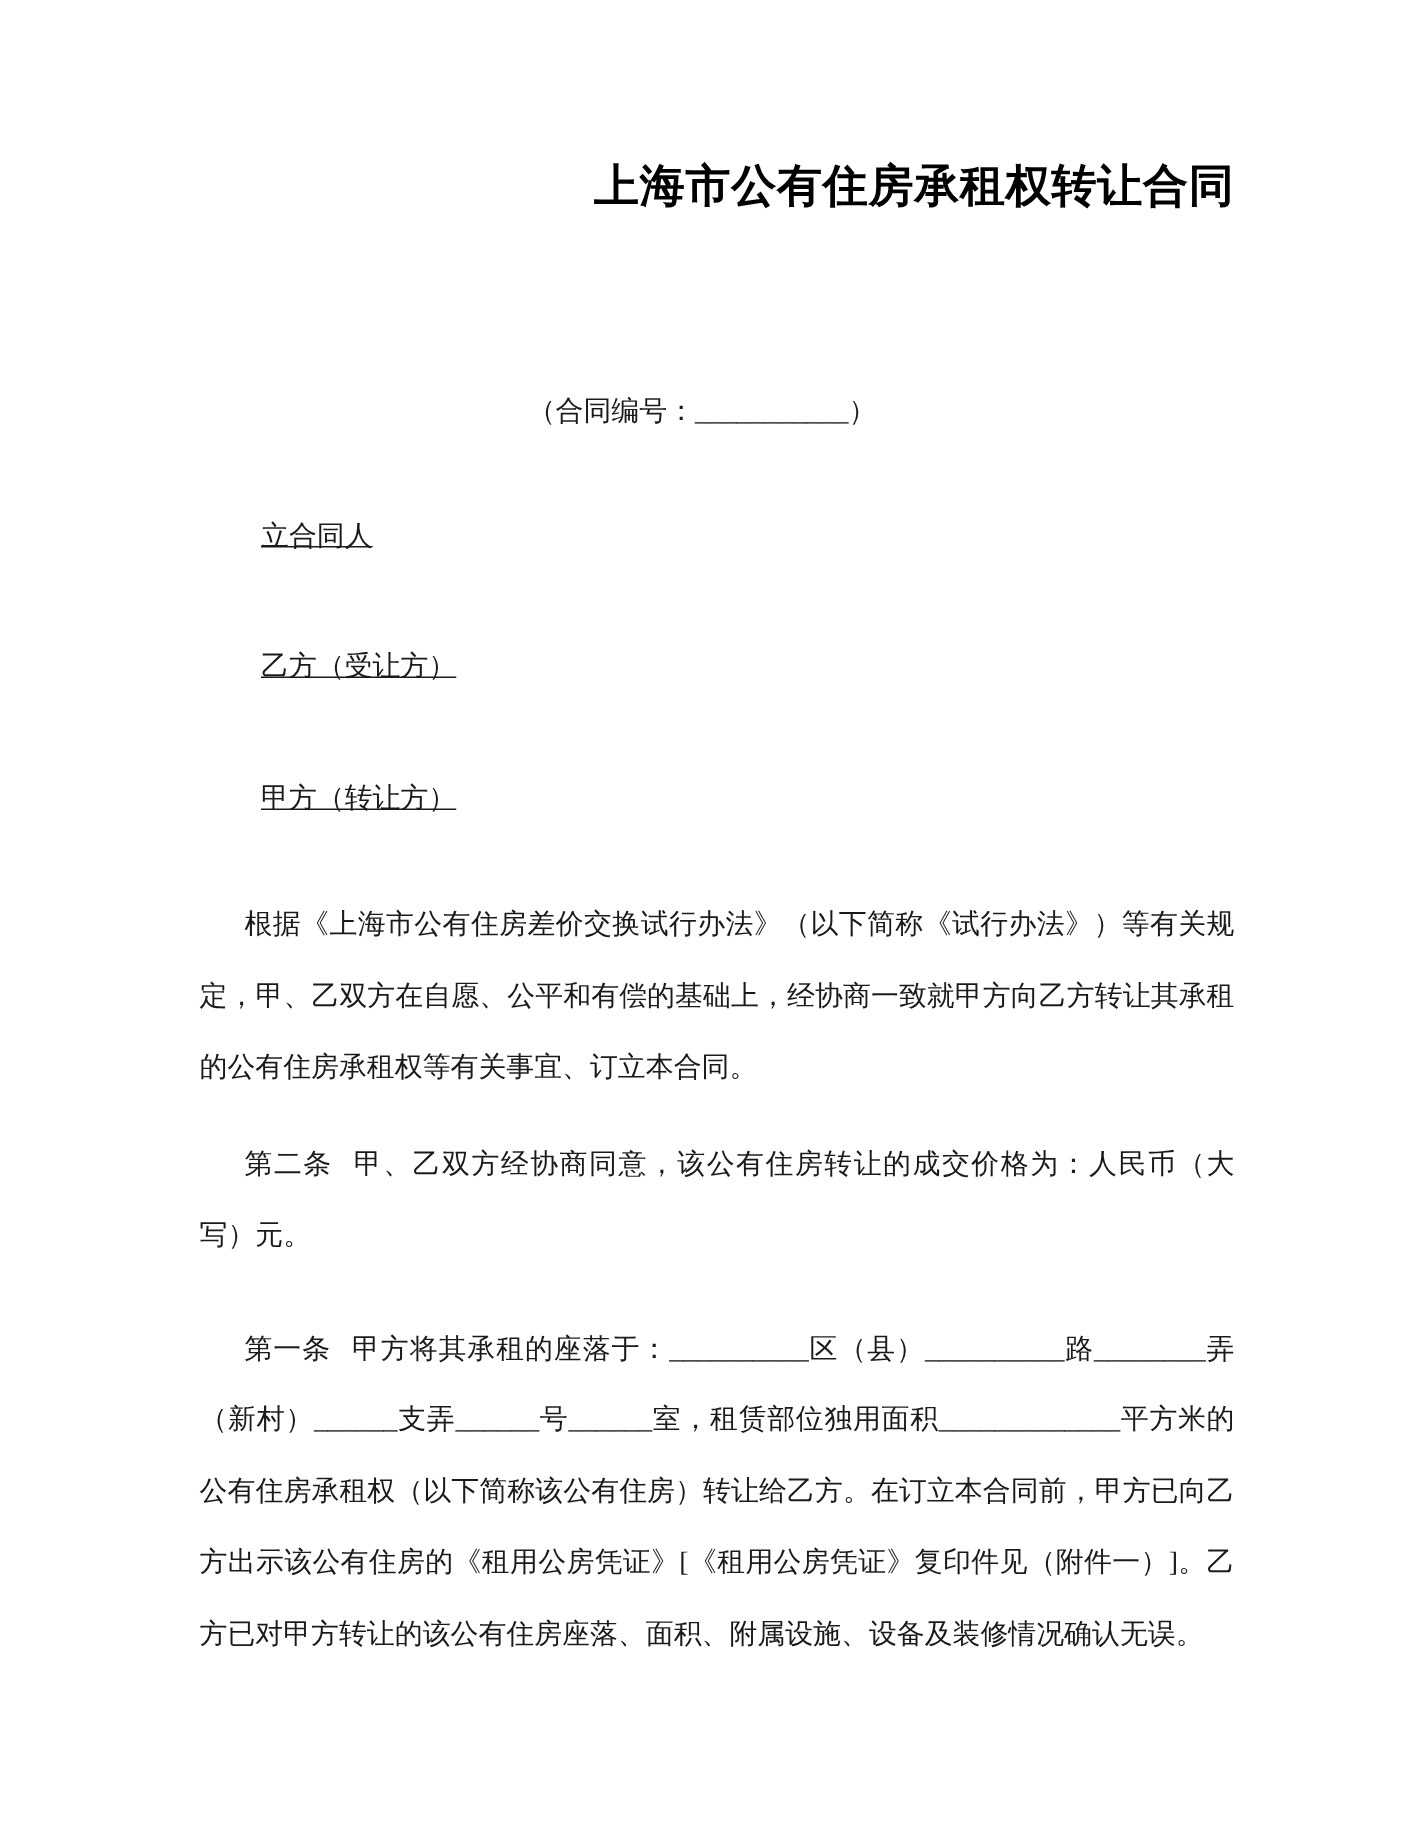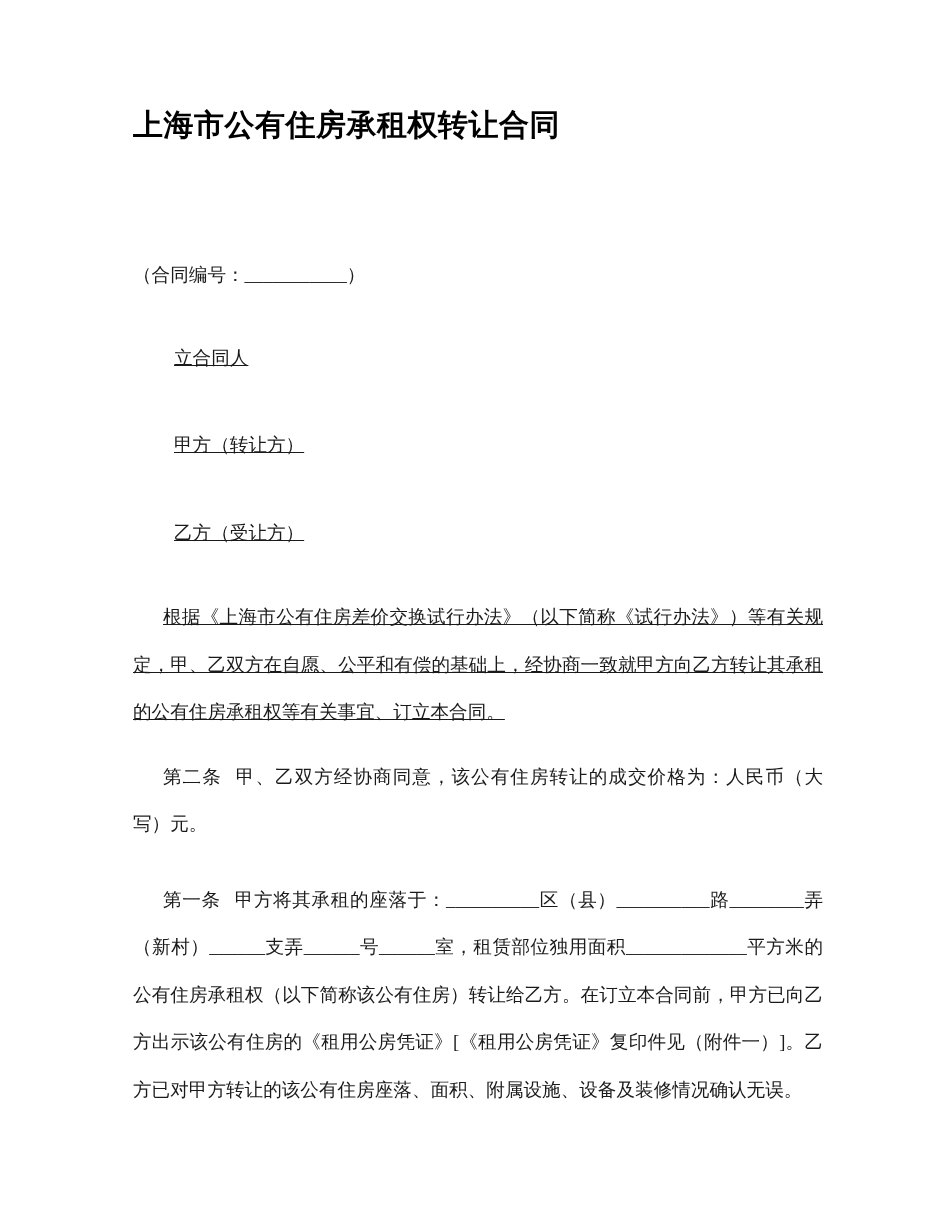--- a/index.html
+++ b/index.html
@@ -20,69 +20,69 @@
     margin-left: 133px;
     width: 690px;
   }
   .doc-title {
     margin: 0;
     padding-top: 104px;
     font-family: "Liberation Sans", "DejaVu Sans", sans-serif;
     font-weight: bold;
     font-size: 30px;
     line-height: 41px;
-    text-align: left;
+    text-align: right;
     letter-spacing: 0.5px;
     white-space: nowrap;
   }
   .doc-line {
     margin: 0;
     font-size: 18.6px;
     line-height: 47.5px;
     color: #1a1a1a;
   }
   .contract-no {
     margin-top: 106px;
-    text-align: left;
+    text-align: center;
     padding-right: 20px;
   }
   .party-line {
     text-indent: 41px;
     text-decoration: underline;
   }
   #party-intro { margin-top: 35px; }
   #party-a     { margin-top: 40px; }
   #party-b     { margin-top: 40px; }
   .body-para {
     text-align: justify;
     text-justify: inter-ideograph;
     text-indent: 30px;
   }
-  #preamble  { margin-top: 37px; text-decoration: underline; }
+  #preamble  { margin-top: 37px; }
   #article-1 { margin-top: 28px; }
   #article-2 { margin-top: 17px; }
   .article-label {
     margin-right: 14px;
   }
 </style>
 </head>
 <body>
 
 <div class="page">
   <div class="content">
 
     <h1 class="doc-title">上海市公有住房承租权转让合同</h1>
 
     <p class="doc-line contract-no">（合同编号：___________）</p>
 
     <p id="party-intro" class="doc-line party-line">立合同人</p>
 
+    <p id="party-b" class="doc-line party-line">乙方（受让方）</p>
+
     <p id="party-a" class="doc-line party-line">甲方（转让方）</p>
-
-    <p id="party-b" class="doc-line party-line">乙方（受让方）</p>
 
     <p id="preamble" class="doc-line body-para">根据《上海市公有住房差价交换试行办法》（以下简称《试行办法》）等有关规定，甲、乙双方在自愿、公平和有偿的基础上，经协商一致就甲方向乙方转让其承租的公有住房承租权等有关事宜、订立本合同。</p>
 
     <p id="article-2" class="doc-line body-para"><span class="article-label">第二条</span><span>甲、乙双方经协商同意，该公有住房转让的成交价格为：人民币（大写）元。</span></p>
 
     <p id="article-1" class="doc-line body-para"><span class="article-label">第一条</span><span>甲方将其承租的座落于：__________区（县）__________路________弄（新村）______支弄______号______室，租赁部位独用面积_____________平方米的公有住房承租权（以下简称该公有住房）转让给乙方。在订立本合同前，甲方已向乙方出示该公有住房的《租用公房凭证》[《租用公房凭证》复印件见（附件一）]。乙方已对甲方转让的该公有住房座落、面积、附属设施、设备及装修情况确认无误。</span></p>
 
   </div>
 </div>
 

